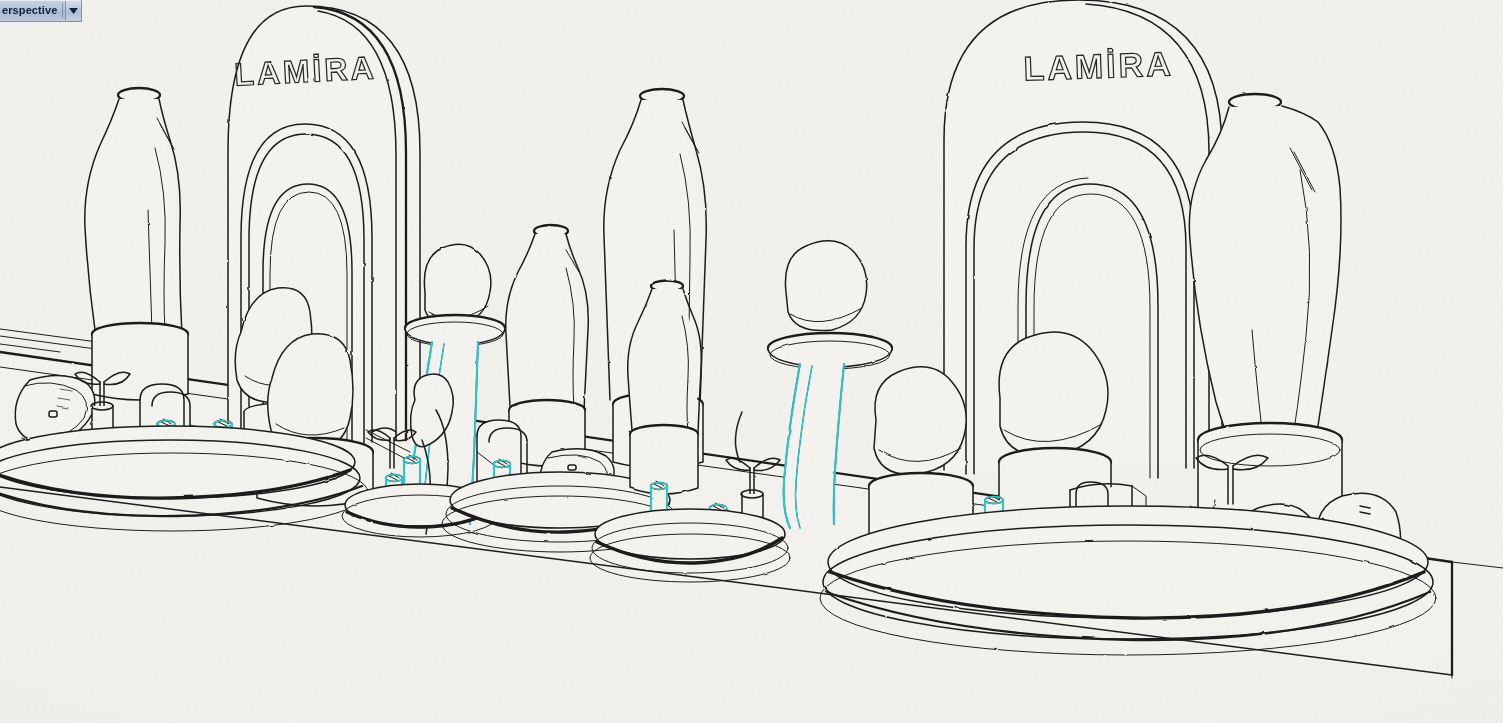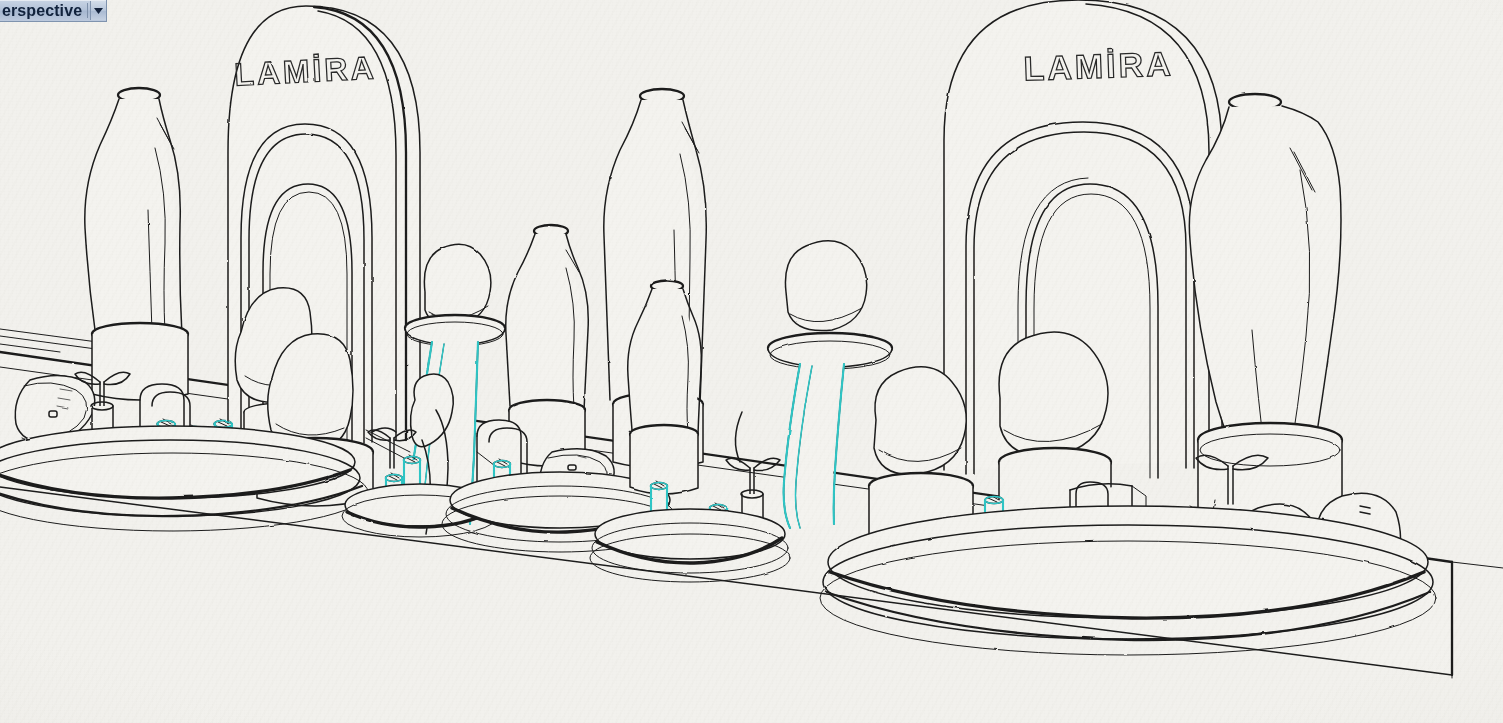--- a/index.html
+++ b/index.html
@@ -27,21 +27,21 @@
     position:absolute;left:0;top:0;z-index:10;
     height:21px;display:flex;align-items:stretch;
   }
   .combo{
     display:flex;align-items:center;height:21px;
     background:linear-gradient(180deg,#c8d4e4 0%,#b3c2d8 48%,#a6b7d0 52%,#bcc9dd 100%);
     border:1px solid #7f93ae;border-left:none;border-top:none;
     box-shadow:inset 0 1px 0 rgba(255,255,255,.55);
   }
   .combo .ctext{
-    font-size:16px;color:#11223c;font-weight:600;
+    font-size:11px;color:#11223c;font-weight:600;
     padding:0 5px 0 2px;letter-spacing:.1px;line-height:21px;white-space:nowrap;
   }
   .combo .csep{width:1px;height:15px;background:#7e90aa;margin:0 2px 0 0;}
   .combo .cbtn{
     width:15px;height:19px;display:flex;align-items:center;justify-content:center;
     background:linear-gradient(180deg,#d3ddea 0%,#b7c6da 50%,#a9bad2 52%,#c4d0e1 100%);
     border-left:1px solid #8295b0;
   }
   .combo .cbtn svg{display:block;}
 </style>

